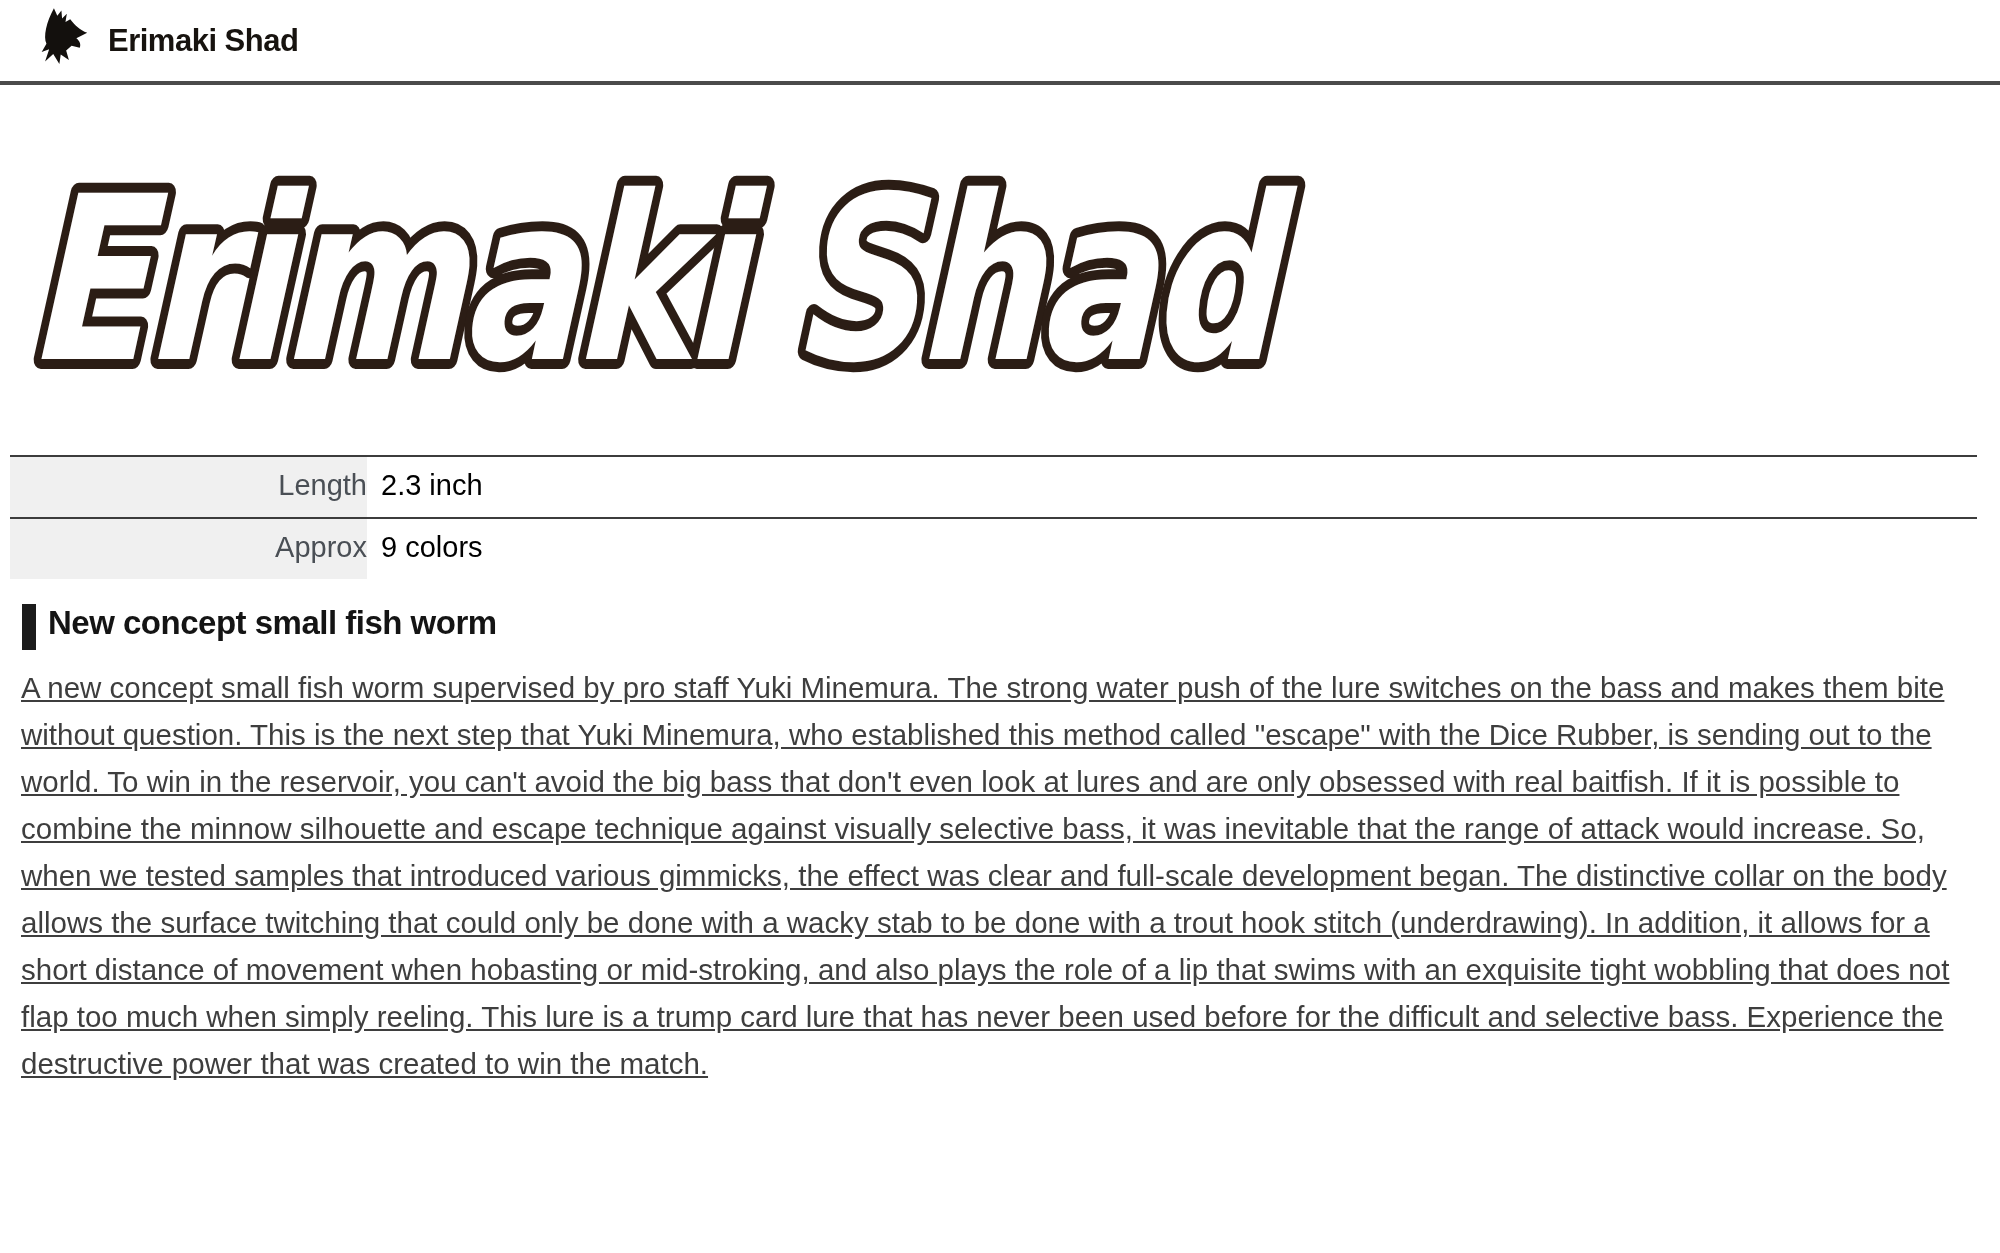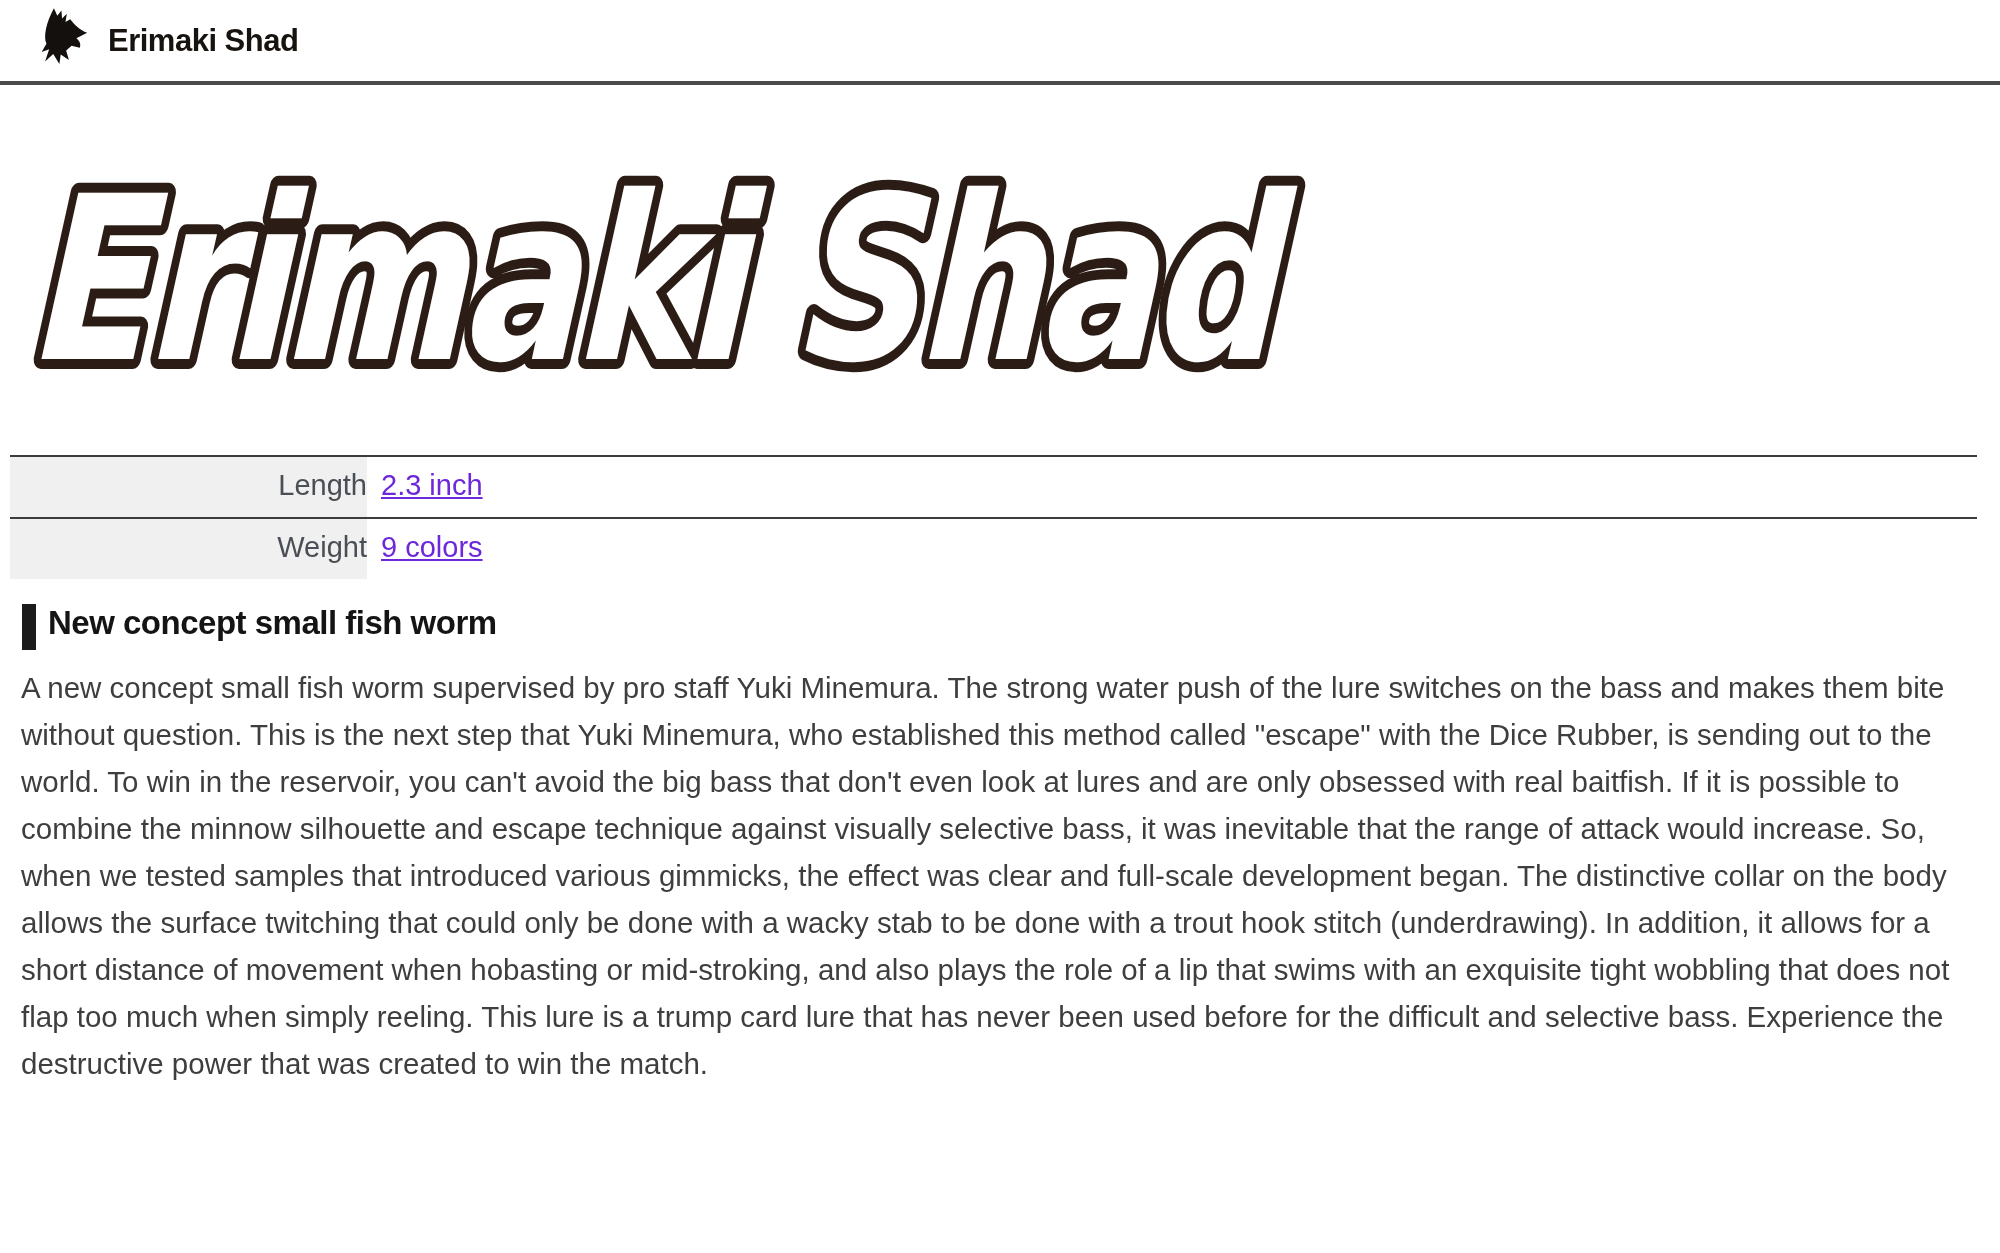--- a/index.html
+++ b/index.html
@@ -60,24 +60,23 @@
     background: #f0f0f0;
     font-weight: normal;
     text-align: right;
     font-size: 29px;
     color: #4a4f55;
     padding: 12px 0 15px 20px;
     line-height: 33px;
   }
   .spec-table td {
     font-size: 29px;
-    color: #6d28d9;
+    color: #000000;
     padding: 12px 0 15px 14px;
     line-height: 33px;
-    text-decoration: underline;
   }
 
   
   .section-heading {
     display: flex;
     align-items: flex-start;
     margin: 25px 0 0 22px;
   }
   .heading-bar {
     width: 14px;
@@ -94,20 +93,21 @@
     transform: scaleY(1.03);
   }
 
   
   .description {
     margin: 14px 24px 0 21px;
     width: 1952px;
     font-size: 29.5px;
     line-height: 47px;
     color: #3e3e3e;
+    text-decoration: underline;
   }
 </style>
 </head>
 <body>
 
 <div class="site-header">
   <svg class="bird-logo" viewBox="0 0 100 100" aria-hidden="true">
     <path fill="#13100d" d="M44 2 L49 13 L55 5 L56 17 L63 10 L61 22 L68 18
       C74 26 82 34 93 38
       L77 46
@@ -130,21 +130,21 @@
   </svg>
 </div>
 
 <table class="spec-table">
   <tbody>
     <tr>
       <th>Length</th>
       <td>2.3 inch</td>
     </tr>
     <tr>
-      <th>Weight</th>
+      <th>Approx</th>
       <td>9 colors</td>
     </tr>
   </tbody>
 </table>
 
 <div class="section-heading">
   <div class="heading-bar"></div>
   <div class="heading-text">New concept small fish worm</div>
 </div>
 

